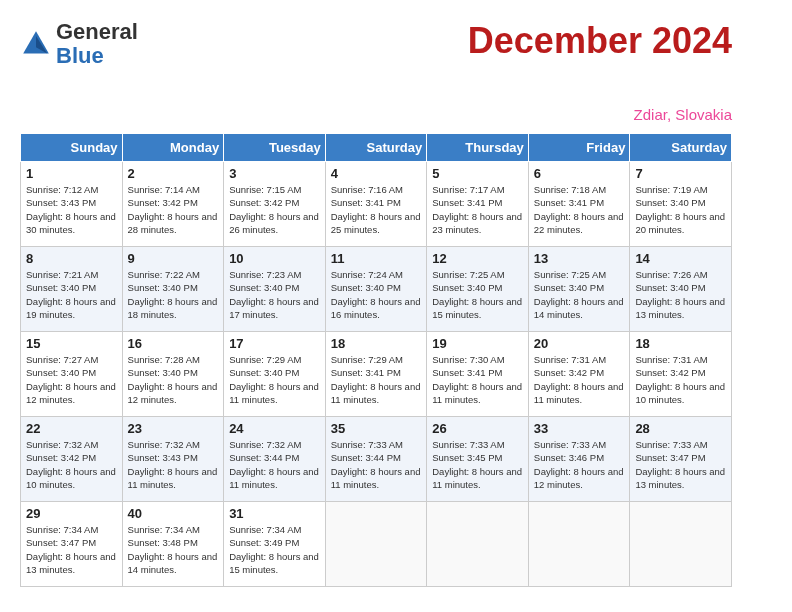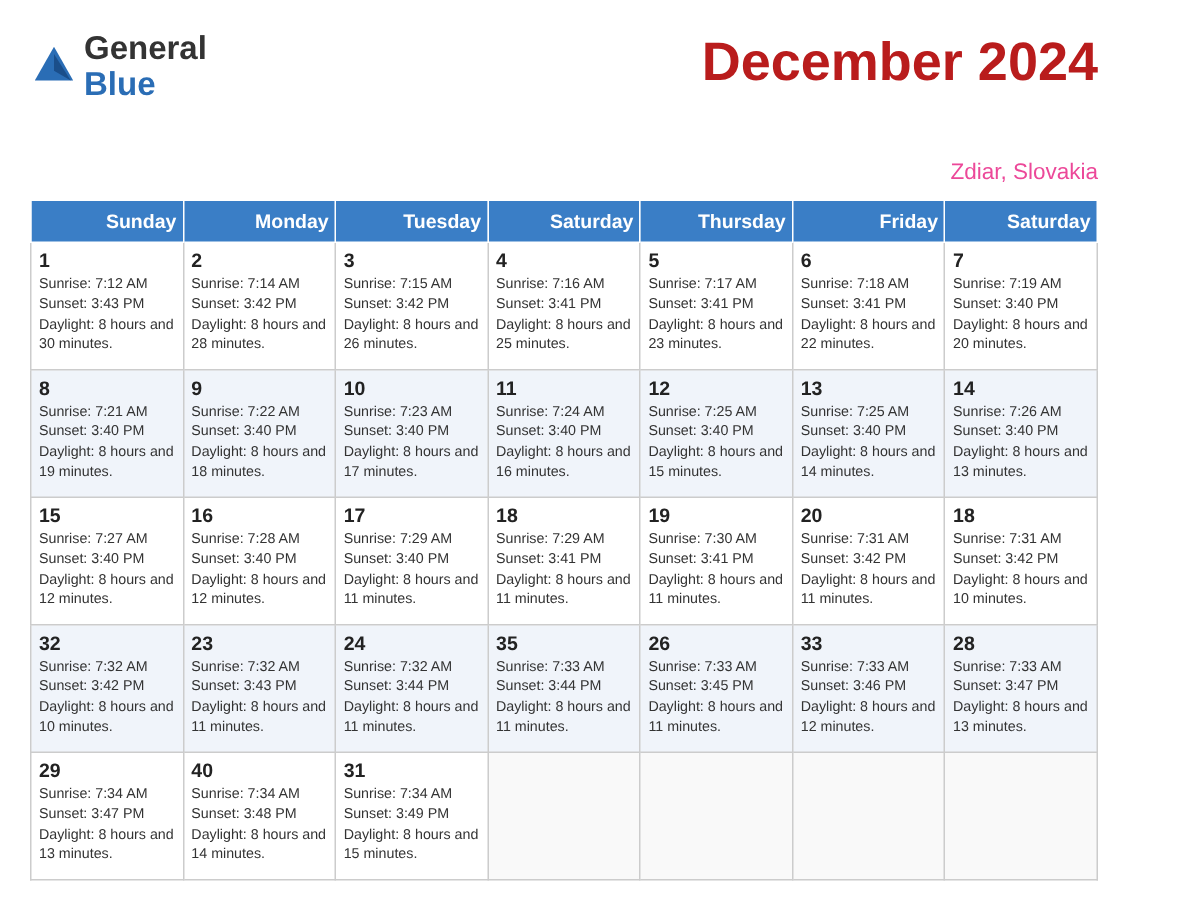--- a/index.html
+++ b/index.html
@@ -213,21 +213,21 @@
         <span class="day-number">20</span>
         <span class="day-info">Sunrise: 7:31 AM<br>Sunset: 3:42 PM<br>Daylight: 8 hours and 11 minutes.</span>
       </td>
           <td>
         <span class="day-number">18</span>
         <span class="day-info">Sunrise: 7:31 AM<br>Sunset: 3:42 PM<br>Daylight: 8 hours and 10 minutes.</span>
       </td>
         </tr>
         <tr>
           <td>
-        <span class="day-number">32</span>
+        <span class="day-number">22</span>
         <span class="day-info">Sunrise: 7:32 AM<br>Sunset: 3:42 PM<br>Daylight: 8 hours and 10 minutes.</span>
       </td>
           <td>
         <span class="day-number">23</span>
         <span class="day-info">Sunrise: 7:32 AM<br>Sunset: 3:43 PM<br>Daylight: 8 hours and 11 minutes.</span>
       </td>
           <td>
         <span class="day-number">24</span>
         <span class="day-info">Sunrise: 7:32 AM<br>Sunset: 3:44 PM<br>Daylight: 8 hours and 11 minutes.</span>
       </td>

